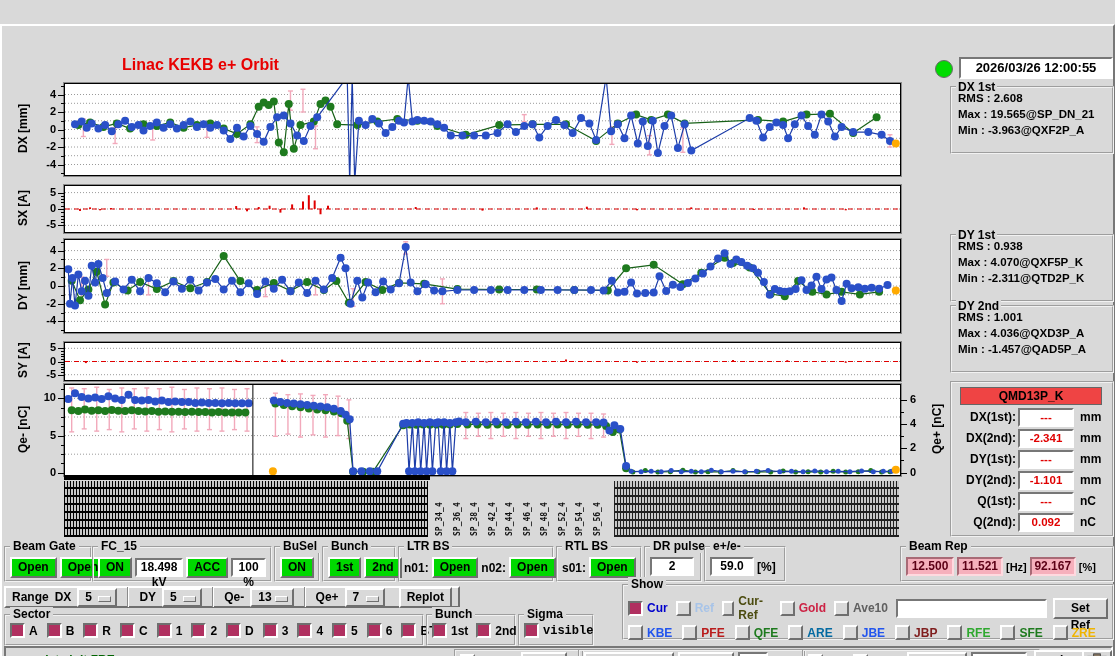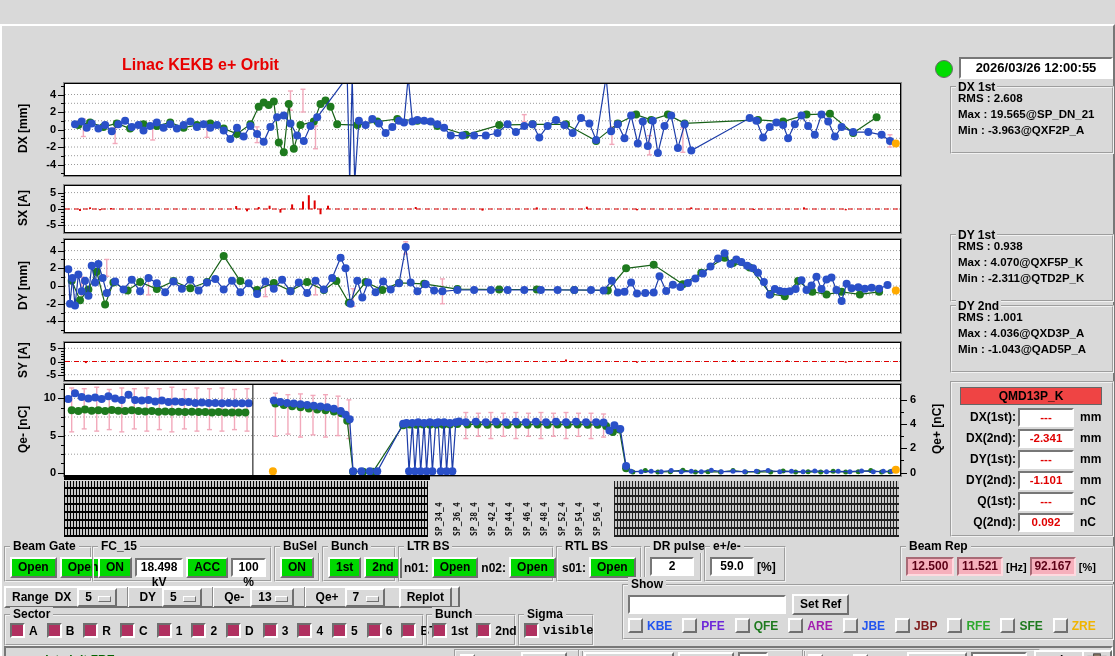--- a/index.html
+++ b/index.html
@@ -983,21 +983,21 @@
     <div class="card" style="top:208px;height:64px">
       <span class="ct">DY 1st</span>
       <div class="cr">RMS :  0.938</div>
       <div class="cr">Max :  4.070@QXF5P_K</div>
       <div class="cr">Min :  -2.311@QTD2P_K</div>
     </div>
     <div class="card" style="top:279px;height:64px">
       <span class="ct">DY 2nd</span>
       <div class="cr">RMS :  1.001</div>
       <div class="cr">Max :  4.036@QXD3P_A</div>
-      <div class="cr">Min :  -1.043@QAD5P_A</div>
+      <div class="cr">Min :  -1.457@QAD5P_A</div>
     </div>
 
     <div class="monitor">
       <div class="mtitle">QMD13P_K</div>
       <div class="mrow" style="top:24px">
         <span class="ml">DX(1st):</span>
         <span class="mv">---</span>
         <span class="mu">mm</span>
       </div>
       <div class="mrow" style="top:45px">
@@ -1108,40 +1108,62 @@
       <span class="dd" style="width:24px">13</span>
       <span class="vsep"></span>
       <span style="font-size:12px">Qe+</span>
       <span class="dd" style="width:20px">7</span>
       <span class="btn" style="margin-left:8px;width:52px">Replot</span>
     </div>
 
     <div class="gframe" style="left:620px;top:558px;width:488px;height:52px">
       <span class="gt">Show</span>
       <div style="display:flex;align-items:center;gap:6px;padding:8px 4px 0 4px;">
+        <span style="display:inline-flex;gap:6px">
+            <span class="cbitem">
+              <span class="cb on"></span>
+              <span class="cbl" style="color: rgb(0, 0, 204);">Cur</span>
+            </span>
+            <span class="cbitem">
+              <span class="cb"></span>
+              <span class="cbl" style="color: rgb(168, 196, 232);">Ref</span>
+            </span>
+            <span class="cbitem">
+              <span class="cb"></span>
+              <span class="cbl" style="color: rgb(76, 76, 16);">Cur-Ref</span>
+            </span>
+            <span class="cbitem">
+              <span class="cb"></span>
+              <span class="cbl" style="color: rgb(204, 34, 68);">Gold</span>
+            </span>
+            <span class="cbitem">
+              <span class="cb"></span>
+              <span class="cbl" style="color: rgb(96, 96, 96);">Ave10</span>
+            </span>
+          </span>
         <span class="entry" style="width:150px;height:15px"></span>
         <span class="btn">Set Ref</span>
       </div>
       <div style="display:flex;align-items:center;gap:8px;padding:3px 4px 0 4px;">
         <span style="display:inline-flex;gap:8px">
             <span class="cbitem">
               <span class="cb"></span>
               <span class="cbl" style="color: rgb(34, 85, 238);">KBE</span>
             </span>
             <span class="cbitem">
               <span class="cb"></span>
-              <span class="cbl" style="color: #6d28d9;">PFE</span>
+              <span class="cbl" style="color: #b91c1c;">PFE</span>
             </span>
             <span class="cbitem">
               <span class="cb"></span>
               <span class="cbl" style="color: rgb(30, 122, 30);">QFE</span>
             </span>
             <span class="cbitem">
               <span class="cb"></span>
-              <span class="cbl" style="color: #a21caf;">ARE</span>
+              <span class="cbl" style="color: #0369a1;">ARE</span>
             </span>
             <span class="cbitem">
               <span class="cb"></span>
               <span class="cbl" style="color: rgb(34, 85, 238); text-align: center;">JBE</span>
             </span>
             <span class="cbitem">
               <span class="cb"></span>
               <span class="cbl" style="color: #7f1d1d;">JBP</span>
             </span>
             <span class="cbitem">

